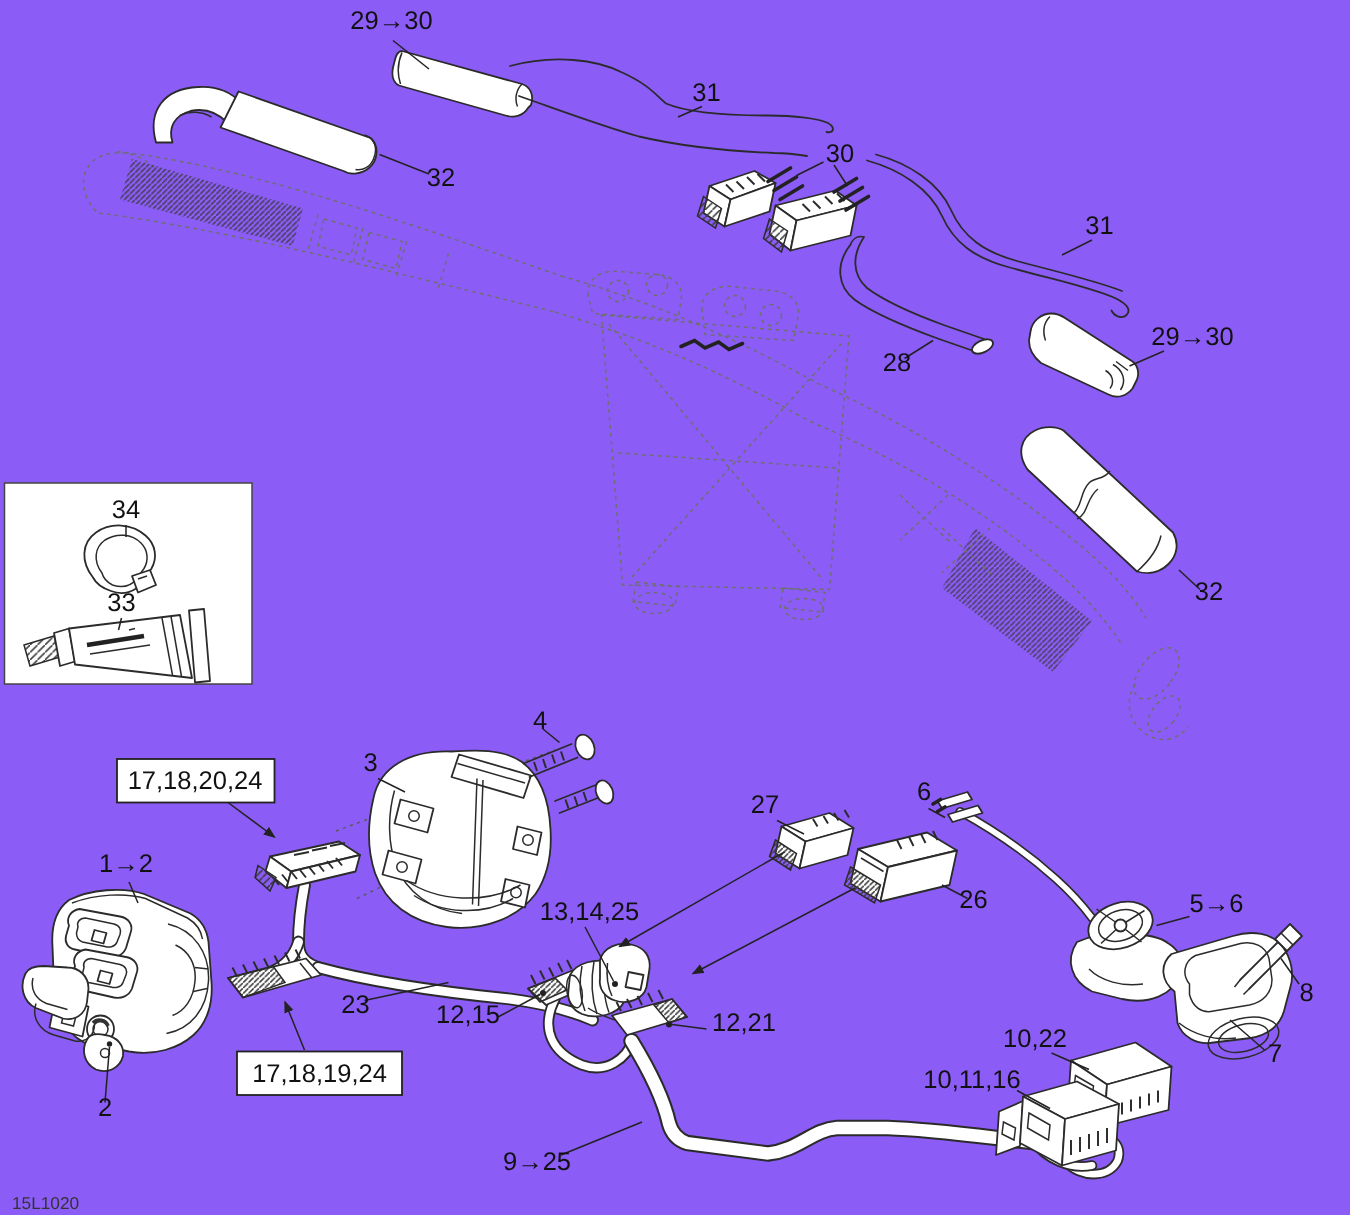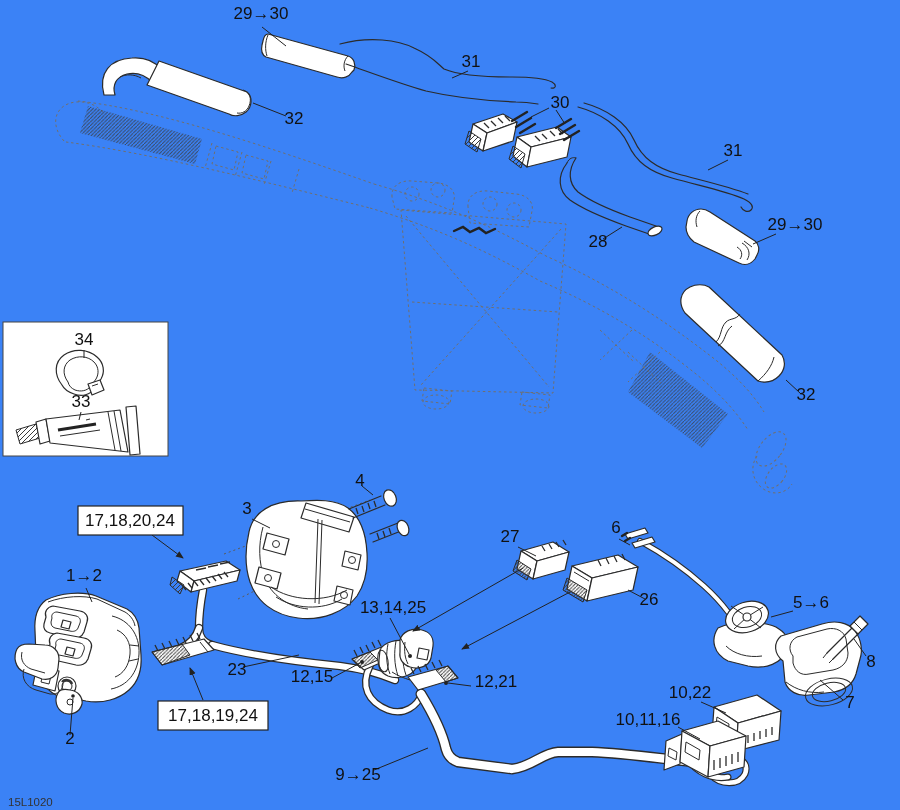--- a/index.html
+++ b/index.html
@@ -1,16 +1,16 @@
 <!DOCTYPE html>
 <html><head>
 <meta charset="utf-8">
 <style>
   html,body{margin:0;padding:0;background:#e8e8e8;}
-  .page{width:900px;height:810px;background:#3b82f6;position:relative;overflow:hidden;
+  .page{width:900px;height:810px;background:#8b5cf6;position:relative;overflow:hidden;
         font-family:"Liberation Sans",sans-serif;}
   svg{position:absolute;left:0;top:0;}
   .ln{stroke:#2b2b2b;stroke-width:1.2;fill:none;stroke-linecap:round;stroke-linejoin:round;}
   .lnf{stroke:#2b2b2b;stroke-width:1.2;fill:#fff;stroke-linejoin:round;}
   .thin{stroke:#2b2b2b;stroke-width:1;fill:none;}
   .bold{stroke:#222;stroke-width:2.4;fill:none;stroke-linecap:round;}
   .ph{stroke:#6f6f6f;stroke-width:1;fill:none;stroke-dasharray:2.5 2.8;}
   .dot{stroke:#5a5a5a;stroke-width:1;fill:none;stroke-dasharray:2 3;}
   .wire-d{stroke:#2b2b2b;fill:none;stroke-linecap:round;}
   .wire-w{stroke:#ffffff;fill:none;stroke-linecap:round;}

